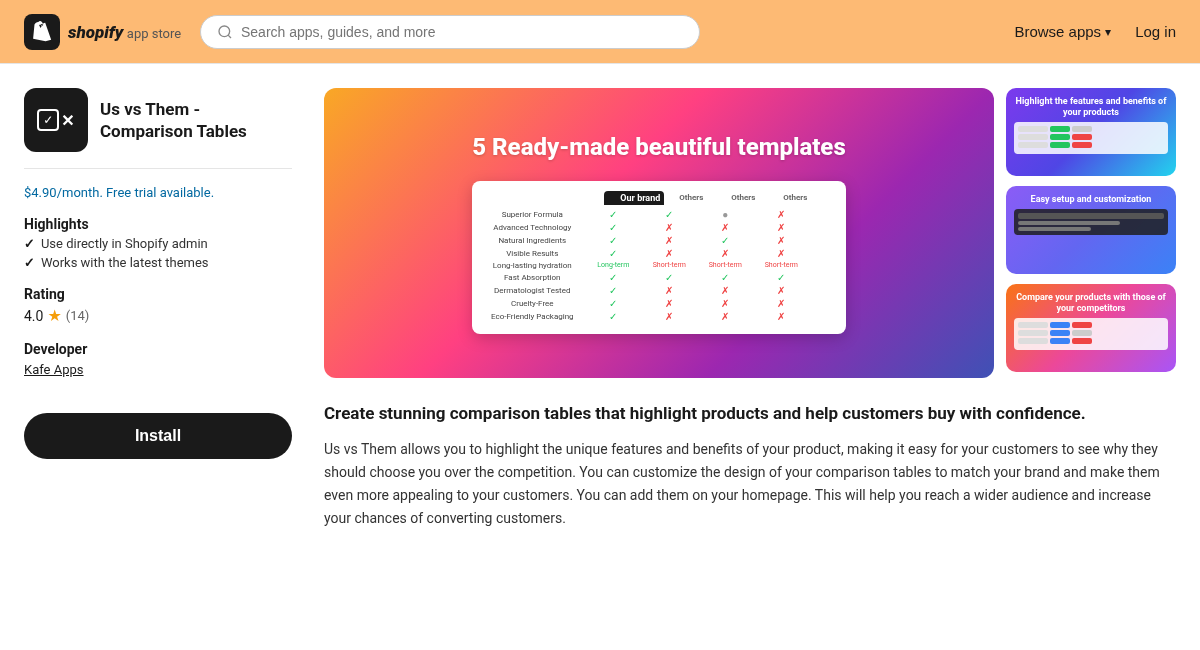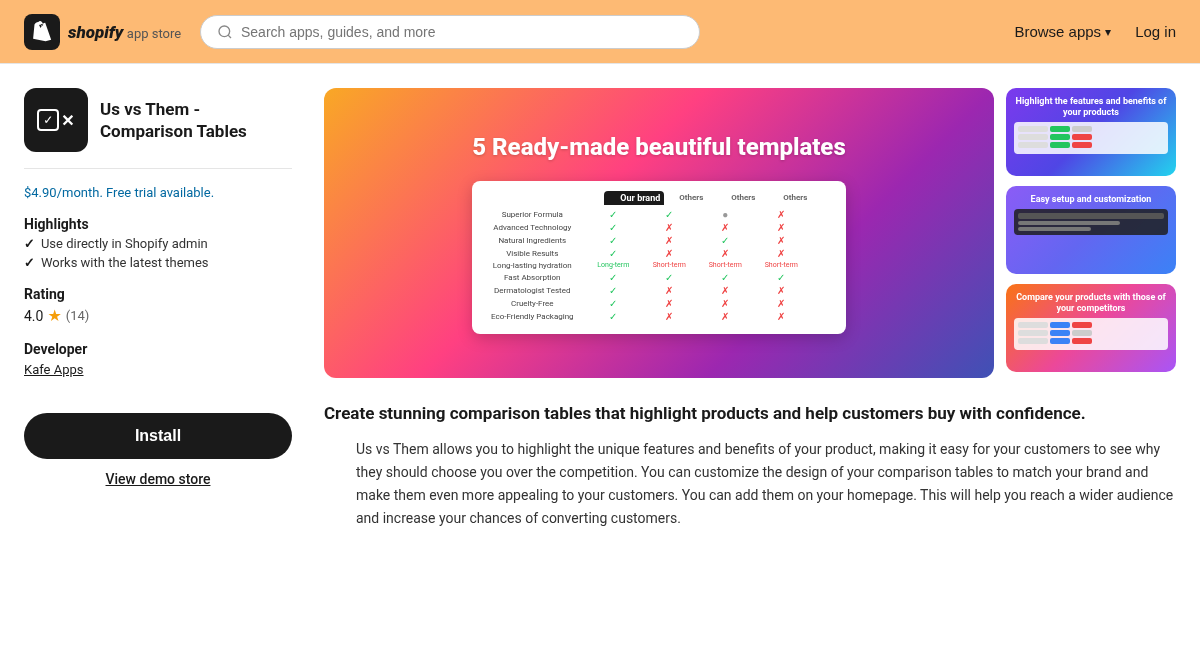--- a/index.html
+++ b/index.html
@@ -129,21 +129,21 @@
     .mini-row { display: flex; gap: 2px; margin-bottom: 2px; align-items: center; }
     .mini-cell { height: 6px; border-radius: 2px; }
     .mini-cell-label { background: #ddd; width: 30px; }
     .mini-cell-green { background: #22c55e; width: 20px; }
     .mini-cell-red { background: #ef4444; width: 20px; }
     .mini-cell-blue { background: #3b82f6; width: 20px; }
     .mini-cell-gray { background: #ccc; width: 20px; }
 
     
     .desc-title { font-size: 17px; font-weight: 700; line-height: 1.4; margin-bottom: 12px; }
-    .desc-text { font-size: 14px; color: #333; line-height: 1.65; margin-left: 32px; }
+    .desc-text { font-size: 14px; color: #333; line-height: 1.65; }
 
     .chevron { font-size: 12px; }
   </style>
 </head>
 <body>
 
 <header class="header">
   <div class="logo-area">
     <div class="logo-icon">
       <svg width="22" height="22" viewBox="0 0 24 24" fill="white">
@@ -213,21 +213,20 @@
         <span class="rating-count">(14)</span>
       </div>
     </div>
 
     <div class="sidebar-section">
       <div class="sidebar-label">Developer</div>
       <a class="developer-link">Kafe Apps</a>
     </div>
 
     <button class="install-btn">Install</button>
-    <a class="demo-link">View demo store</a>
   </aside>
 
   <div class="content">
 
     <div class="images-grid">
 
       <div class="main-image">
         <div class="main-image-inner">
           <div class="main-image-title">5 Ready-made beautiful templates</div>
           <div class="fake-table">

